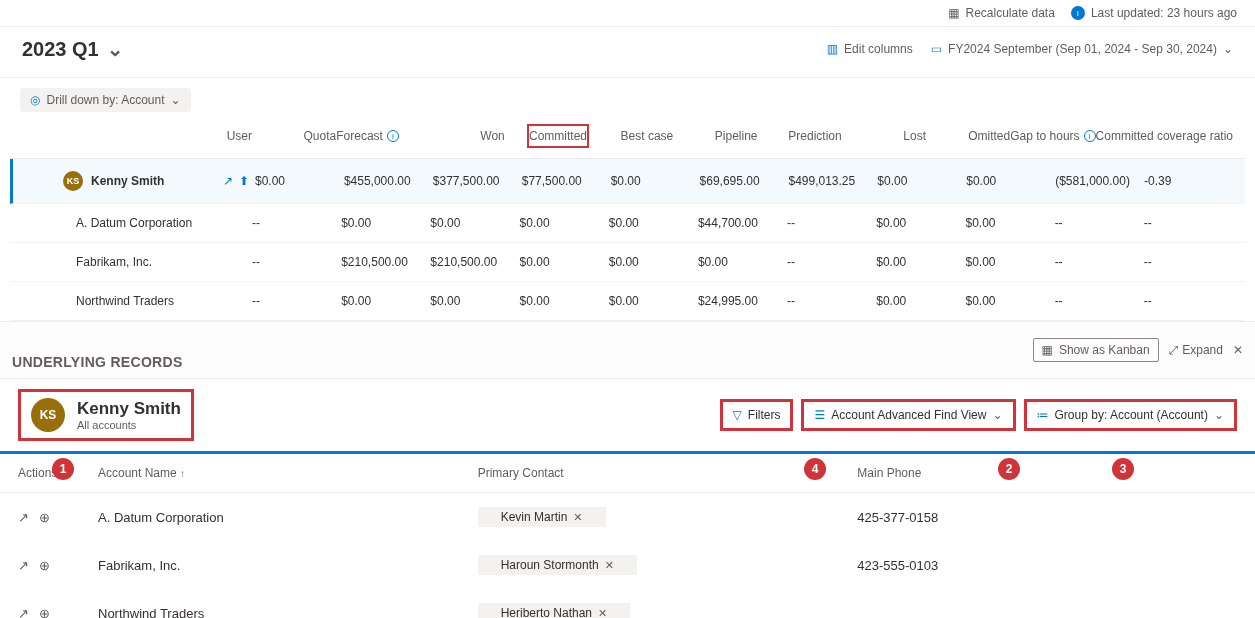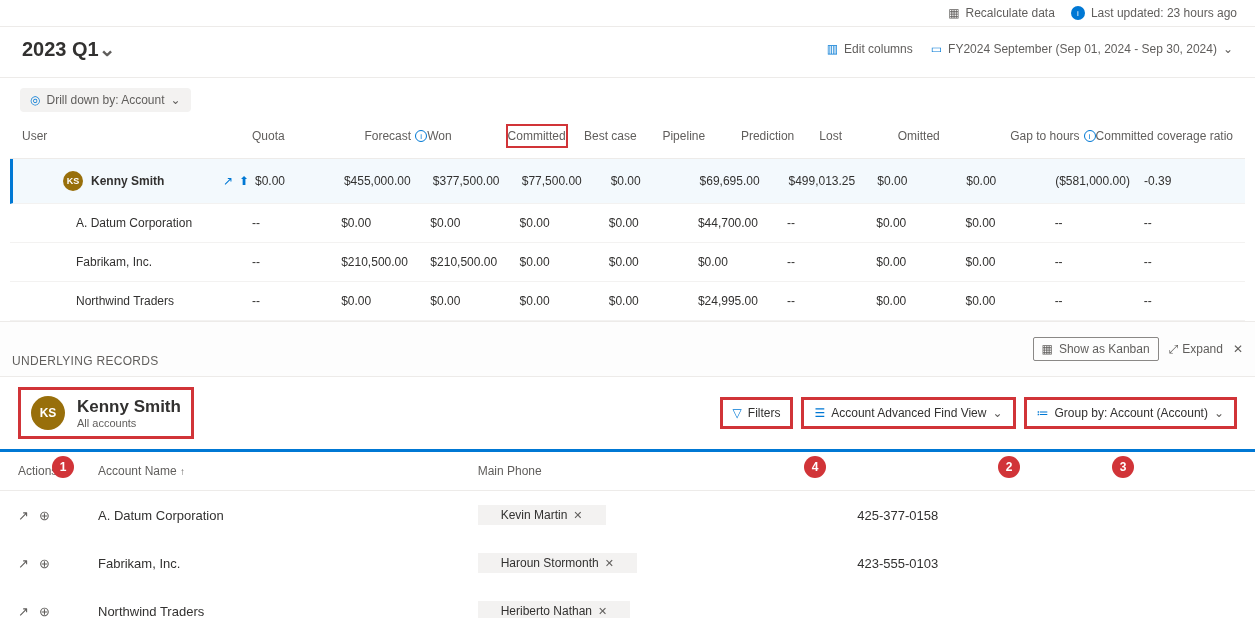--- a/index.html
+++ b/index.html
@@ -1,38 +1,38 @@
 <!DOCTYPE html>
 <html><head>
 <meta charset="utf-8">
 <style>
 * { box-sizing: border-box; margin: 0; padding: 0; }
 body { font-family: "Segoe UI", Arial, sans-serif; font-size: 13px; color: #323130; background: #fff; }
 .topbar { display: flex; justify-content: flex-end; align-items: center; gap: 16px; padding: 6px 18px; border-bottom: 1px solid #edebe9; }
 .topbar .link { display: inline-flex; align-items: center; gap: 6px; color: #605e5c; font-size: 12px; }
 .header { display: flex; justify-content: space-between; align-items: center; padding: 10px 22px 16px; border-bottom: 1px solid #edebe9; }
-.header .title { font-size: 20px; font-weight: 600; display: inline-flex; align-items: center; }
+.header .title { font-size: 20px; font-weight: 600; display: inline-flex; align-items: center; gap: 8px; }
 .header .right { display: flex; align-items: center; gap: 18px; font-size: 12px; color: #605e5c; }
 .hdr-btn { display: inline-flex; align-items: center; gap: 6px; }
 .drillbar { padding: 10px 20px 0; }
 .chip { display: inline-flex; align-items: center; gap: 6px; padding: 5px 10px; background: #f3f2f1; border-radius: 4px; font-size: 12px; color: #605e5c; }
 .grid-wrap { padding: 0 10px; }
 .grid-head { display: grid; grid-template-columns: 230px repeat(11, 1fr); padding: 12px 12px 10px; font-size: 12px; color: #605e5c; border-bottom: 1px solid #edebe9; align-items: center; }
-.grid-head > div { white-space: nowrap; }
-.th-label { display: inline-flex; align-items: center; gap: 4px; margin-left: 34px; }
+.grid-head > div { white-space: nowrap; text-align: right; }
+.th-label { display: inline-flex; align-items: center; gap: 4px; }
 .committed-hl { border: 2px solid #d13438; padding: 3px 0; display: inline-block; }
 .grid-body { max-height: 170px; overflow: auto; }
 .grid-row { display: grid; grid-template-columns: 230px repeat(11, 1fr); padding: 12px; font-size: 12px; border-bottom: 1px solid #f3f2f1; align-items: center; }
 .grid-row.sel { background: #f3f9fd; border-left: 3px solid #0078d4; }
 .usercell { display: flex; align-items: center; gap: 8px; }
 .ucell-indent { padding-left: 54px; }
 .avatar-sm { width: 20px; height: 20px; border-radius: 50%; background: #986f0b; color: #fff; font-size: 9px; font-weight: 600; display: inline-flex; align-items: center; justify-content: center; }
 .row-icons { display: inline-flex; gap: 6px; margin-left: auto; margin-right: 6px; }
 .underlying-bar { display: flex; align-items: center; justify-content: space-between; padding: 8px 12px; border-top: 1px solid #edebe9; background: #fdfdfd; }
-.underlying-bar .title { font-size: 12px; font-weight: 400; color: #605e5c; letter-spacing: .3px; margin-top: 24px; }
+.underlying-bar .title { font-size: 14px; font-weight: 700; color: #605e5c; letter-spacing: .3px; margin-top: 24px; }
 .underlying-bar .right { display: flex; align-items: center; gap: 10px; font-size: 12px; color: #605e5c; }
 .pill-btn { display: inline-flex; align-items: center; gap: 6px; padding: 4px 8px; border: 1px solid #8a8886; border-radius: 2px; font-size: 12px; }
 .user-header { display: flex; align-items: center; justify-content: space-between; padding: 10px 18px; border-top: 1px solid #edebe9; }
 .user-header .left { display: flex; align-items: center; gap: 12px; border: 3px solid #d13438; padding: 6px 10px; }
 .avatar-lg { width: 34px; height: 34px; border-radius: 50%; background: #986f0b; color: #fff; font-size: 12px; font-weight: 600; display: inline-flex; align-items: center; justify-content: center; }
 .user-header h2 { font-size: 17px; font-weight: 600; }
 .user-header .sub { font-size: 11px; color: #605e5c; }
 .user-header .tools { display: flex; align-items: center; gap: 8px; }
 .box-btn { display: inline-flex; align-items: center; gap: 6px; padding: 6px 10px; border: 3px solid #d13438; font-size: 12px; color: #323130; }
 .underline-bar { height: 3px; background: #0078d4; margin: 0 0 0 0; }
@@ -217,20 +217,21 @@
       <span class="chev">⌄</span>
     </span>
   </div>
 </div>
 
 <div class="underline-bar"></div>
 
 <div class="records-head pos">
   <div>Actions</div>
   <div><span>Account Name</span> <span class="sortarrow">↑</span></div>
+  <div>Primary Contact</div>
   <div>Main Phone</div>
   <span class="circle-num" style="left:52px; top:4px;">1</span>
   <span class="circle-num" style="left:804px; top:4px;">4</span>
   <span class="circle-num" style="left:998px; top:4px;">2</span>
   <span class="circle-num" style="left:1112px; top:4px;">3</span>
 </div>
 <div class="records-body">
   <div class="records-row">
     <div class="rec-actions">
       <span>↗</span>

